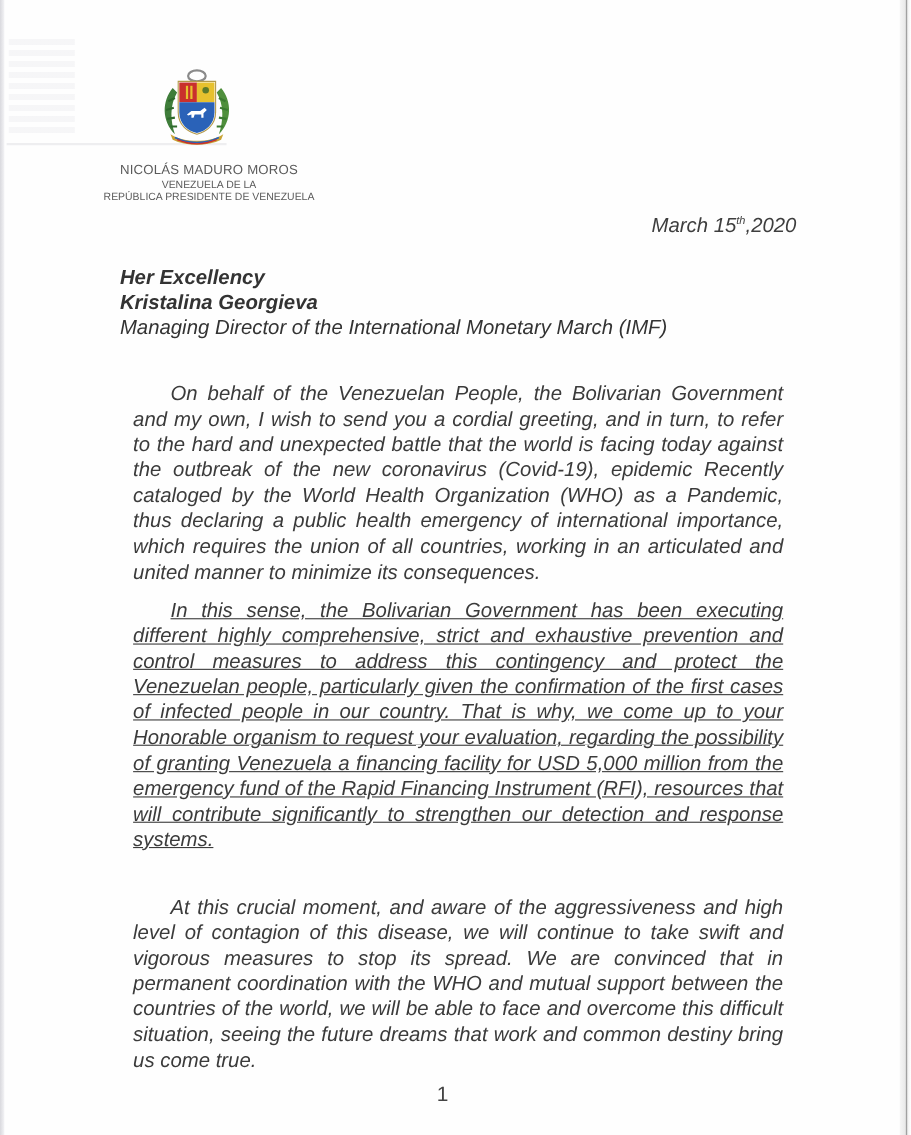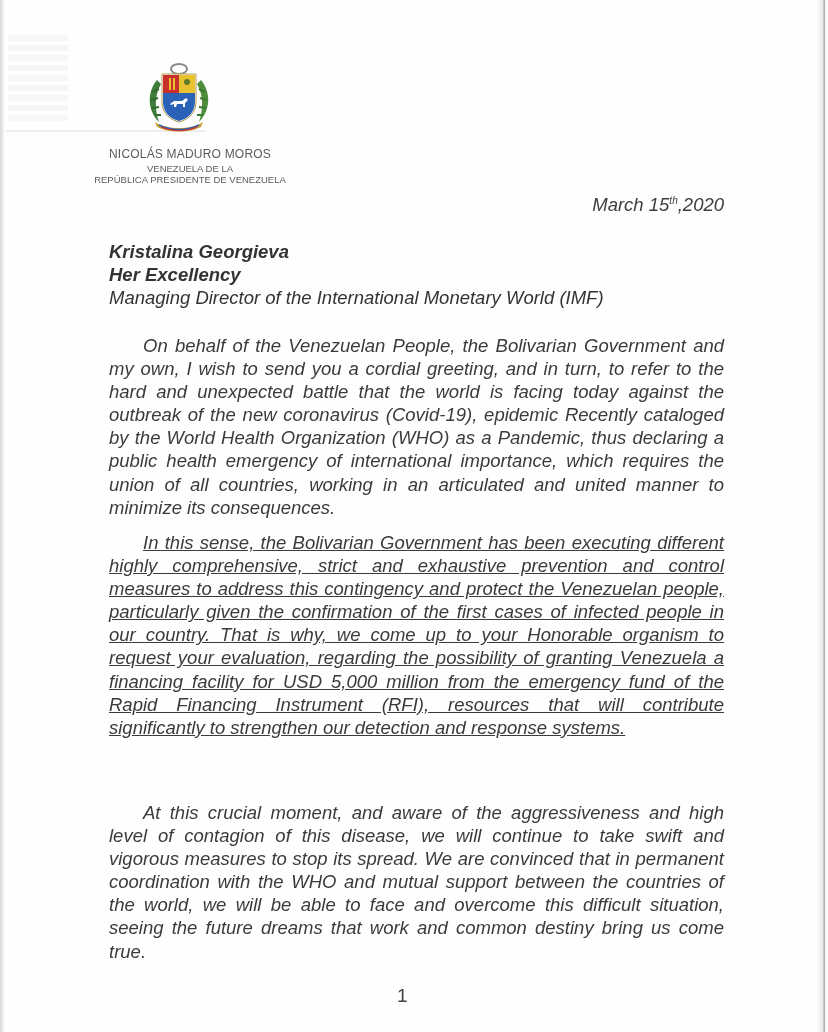--- a/index.html
+++ b/index.html
@@ -49,21 +49,21 @@
       color: #333;
       font-size: 18.5px; line-height: 23px; font-style: italic;
     }
     .recipient .b { font-weight: bold; }
     .body-text {
       position: absolute; left: 109px; width: 615px;
       color: #3b3b3b; font-style: italic;
       font-size: 18.5px; line-height: 23.1px;
       text-align: justify;
     }
-    .body-text p { margin: 0; text-indent: 34px; }
+    .body-text p { margin: 12px; text-indent: 34px; }
     .p1 { top: 334px; }
     .p2 { top: 531px; text-decoration: underline; }
     .p3 { top: 801px; }
     .page-num {
       position: absolute; left: 397px; top: 985px; font-size: 19px; color: #444;
     }
   </style>
 </head>
 <body>
 
@@ -98,23 +98,23 @@
 
   <div class="header-block">
     <div class="hdr-name">NICOLÁS MADURO MOROS</div>
     <div class="hdr-title">VENEZUELA DE LA</div>
     <div class="hdr-country">REPÚBLICA PRESIDENTE DE VENEZUELA</div>
   </div>
 
   <div class="date"><span>March 15</span><sup>th</sup><span>,2020</span></div>
 
   <div class="recipient">
+    <div class="b">Her Excellency</div>
     <div class="b">Kristalina Georgieva</div>
-    <div class="b">Her Excellency</div>
-    <div>Managing Director of the International Monetary World (IMF)</div>
+    <div>Managing Director of the International Monetary March (IMF)</div>
   </div>
 
   <div class="body-text p1">
     <p>On behalf of the Venezuelan People, the Bolivarian Government and my own, I wish to send you a cordial greeting, and in turn, to refer to the hard and unexpected battle that the world is facing today against the outbreak of the new coronavirus (Covid-19), epidemic Recently cataloged by the World Health Organization (WHO) as a Pandemic, thus declaring a public health emergency of international importance, which requires the union of all countries, working in an articulated and united manner to minimize its consequences.</p>
   </div>
   <div class="body-text p2">
     <p>In this sense, the Bolivarian Government has been executing different highly comprehensive, strict and exhaustive prevention and control measures to address this contingency and protect the Venezuelan people, particularly given the confirmation of the first cases of infected people in our country. That is why, we come up to your Honorable organism to request your evaluation, regarding the possibility of granting Venezuela a financing facility for USD 5,000 million from the emergency fund of the Rapid Financing Instrument (RFI), resources that will contribute significantly to strengthen our detection and response systems.</p>
   </div>
   <div class="body-text p3">
     <p>At this crucial moment, and aware of the aggressiveness and high level of contagion of this disease, we will continue to take swift and vigorous measures to stop its spread. We are convinced that in permanent coordination with the WHO and mutual support between the countries of the world, we will be able to face and overcome this difficult situation, seeing the future dreams that work and common destiny bring us come true.</p>

